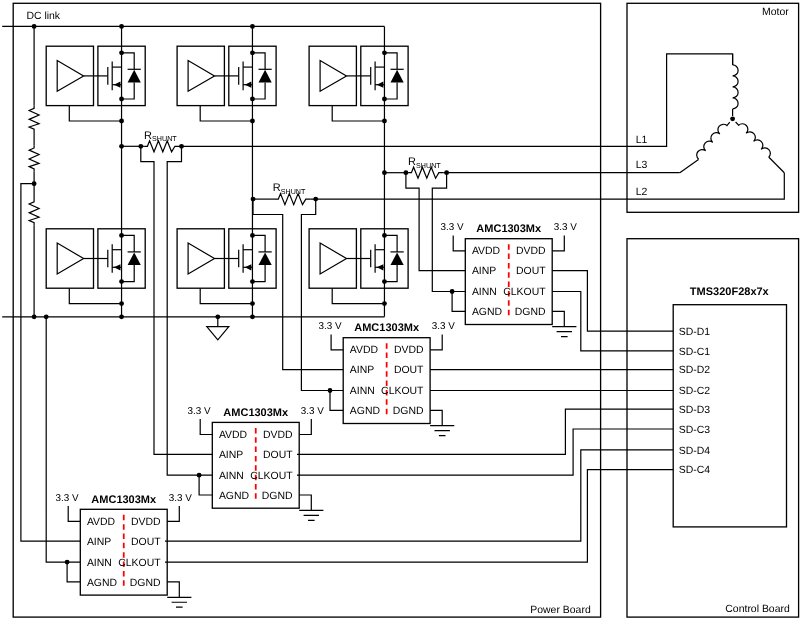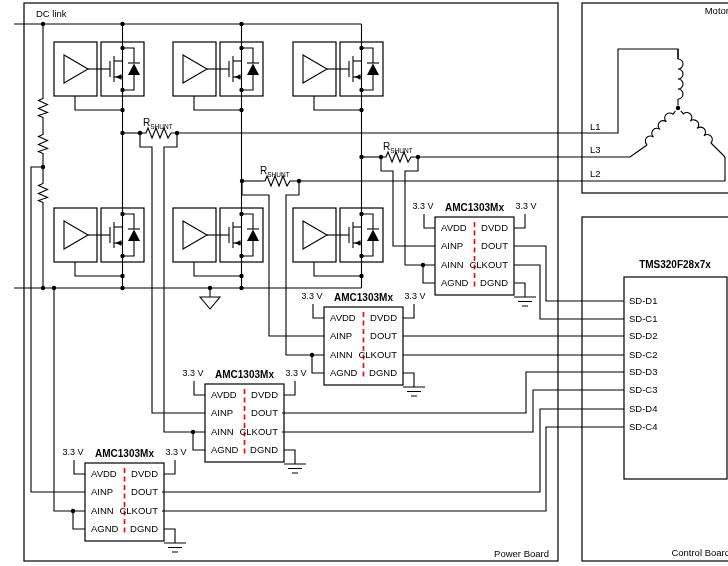--- a/index.html
+++ b/index.html
@@ -1,16 +1,16 @@
 <!DOCTYPE html>
 <html><head>
 <meta charset="utf-8">
 <style>
   html,body{margin:0;padding:0;background:#ffffff;}
-  .stage{width:608px;height:566px;position:relative;background:#fff;padding-left:12px;}
+  .stage{width:608px;height:566px;position:relative;background:#fff;}
   svg{display:block;}
   .w{fill:none;stroke:#000;stroke-width:1.1;}
   .bx{fill:none;stroke:#000;stroke-width:1.2;}
   .dotf{fill:#000;stroke:none;}
   text, tspan{font-family:"Liberation Sans", sans-serif;fill:#000;stroke:none;}
   .t9{font-size:9px;}
   .t95{font-size:9.5px;}
   .t10{font-size:10px;}
   .b{font-weight:bold;}
   .mid{text-anchor:middle;}

